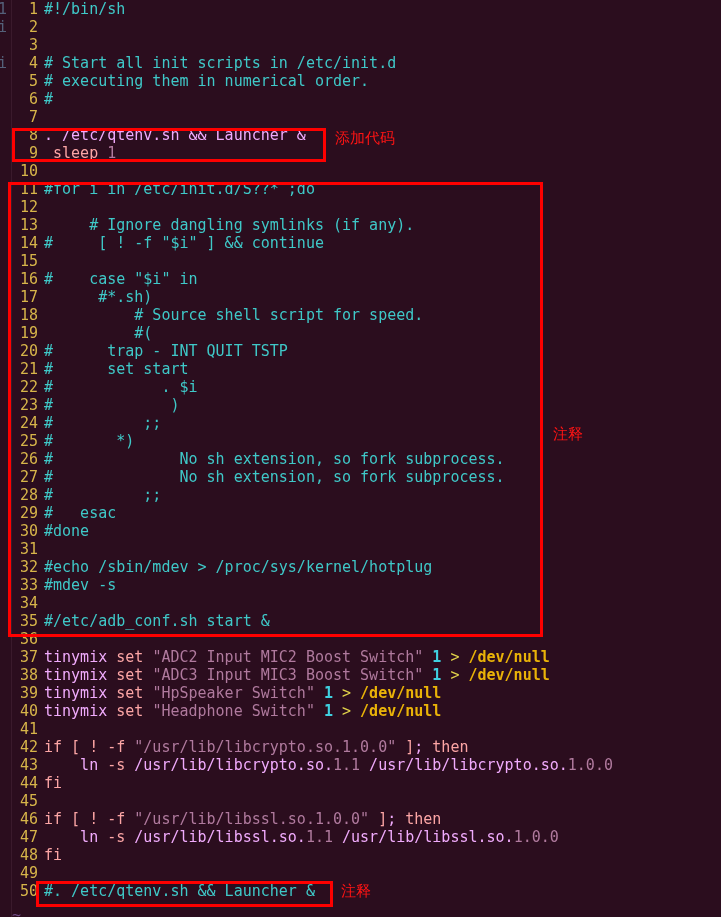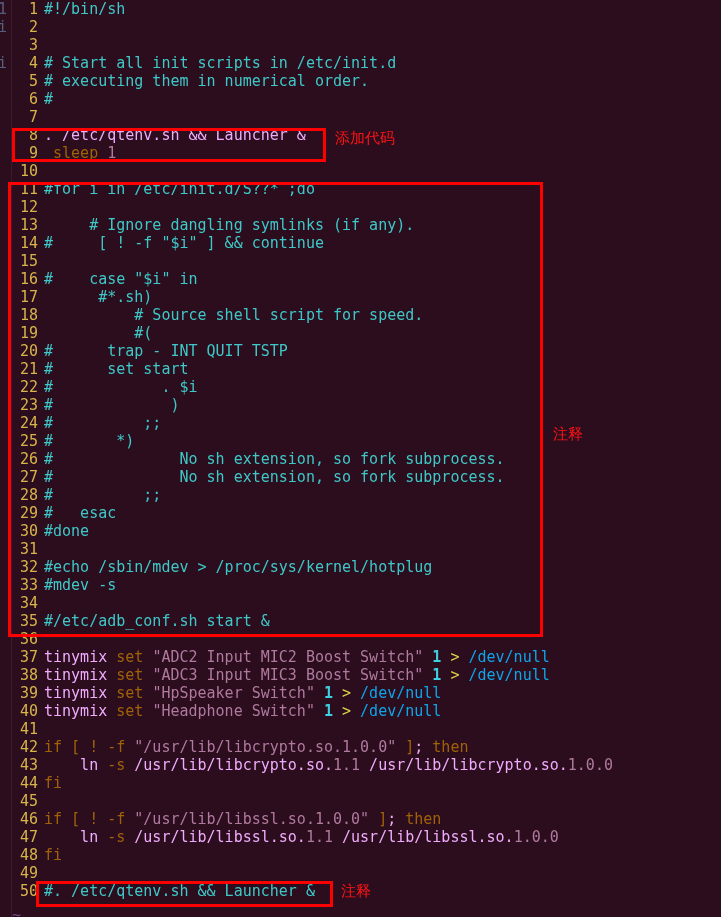--- a/index.html
+++ b/index.html
@@ -52,25 +52,25 @@
   }
   .ln {
     display: inline-block;
     width: 26px;
     text-align: right;
     color: #d7b54a;
     margin-right: 6px;
   }
   .cmt   { color: #3fc8c8; }
   .plain { color: #f0abfc; }
-  .kw    { color: #a16207; }
+  .kw    { color: #fca5a5; }
   .str   { color: #b07a9e; }
   .num   { color: #b07a9e; }
   .numb  { color: #3fd0e0; font-weight: bold; }
-  .dev   { color: #0ea5e9; font-weight: normal; }
+  .dev   { color: #eab308; font-weight: bold; }
   .op    { color: #e0d24a; }
 
   .tilde {
     position: absolute;
     left: 12px;
     color: #6f4a82;
     font-size: 15px;
     line-height: 18px;
   }
 

